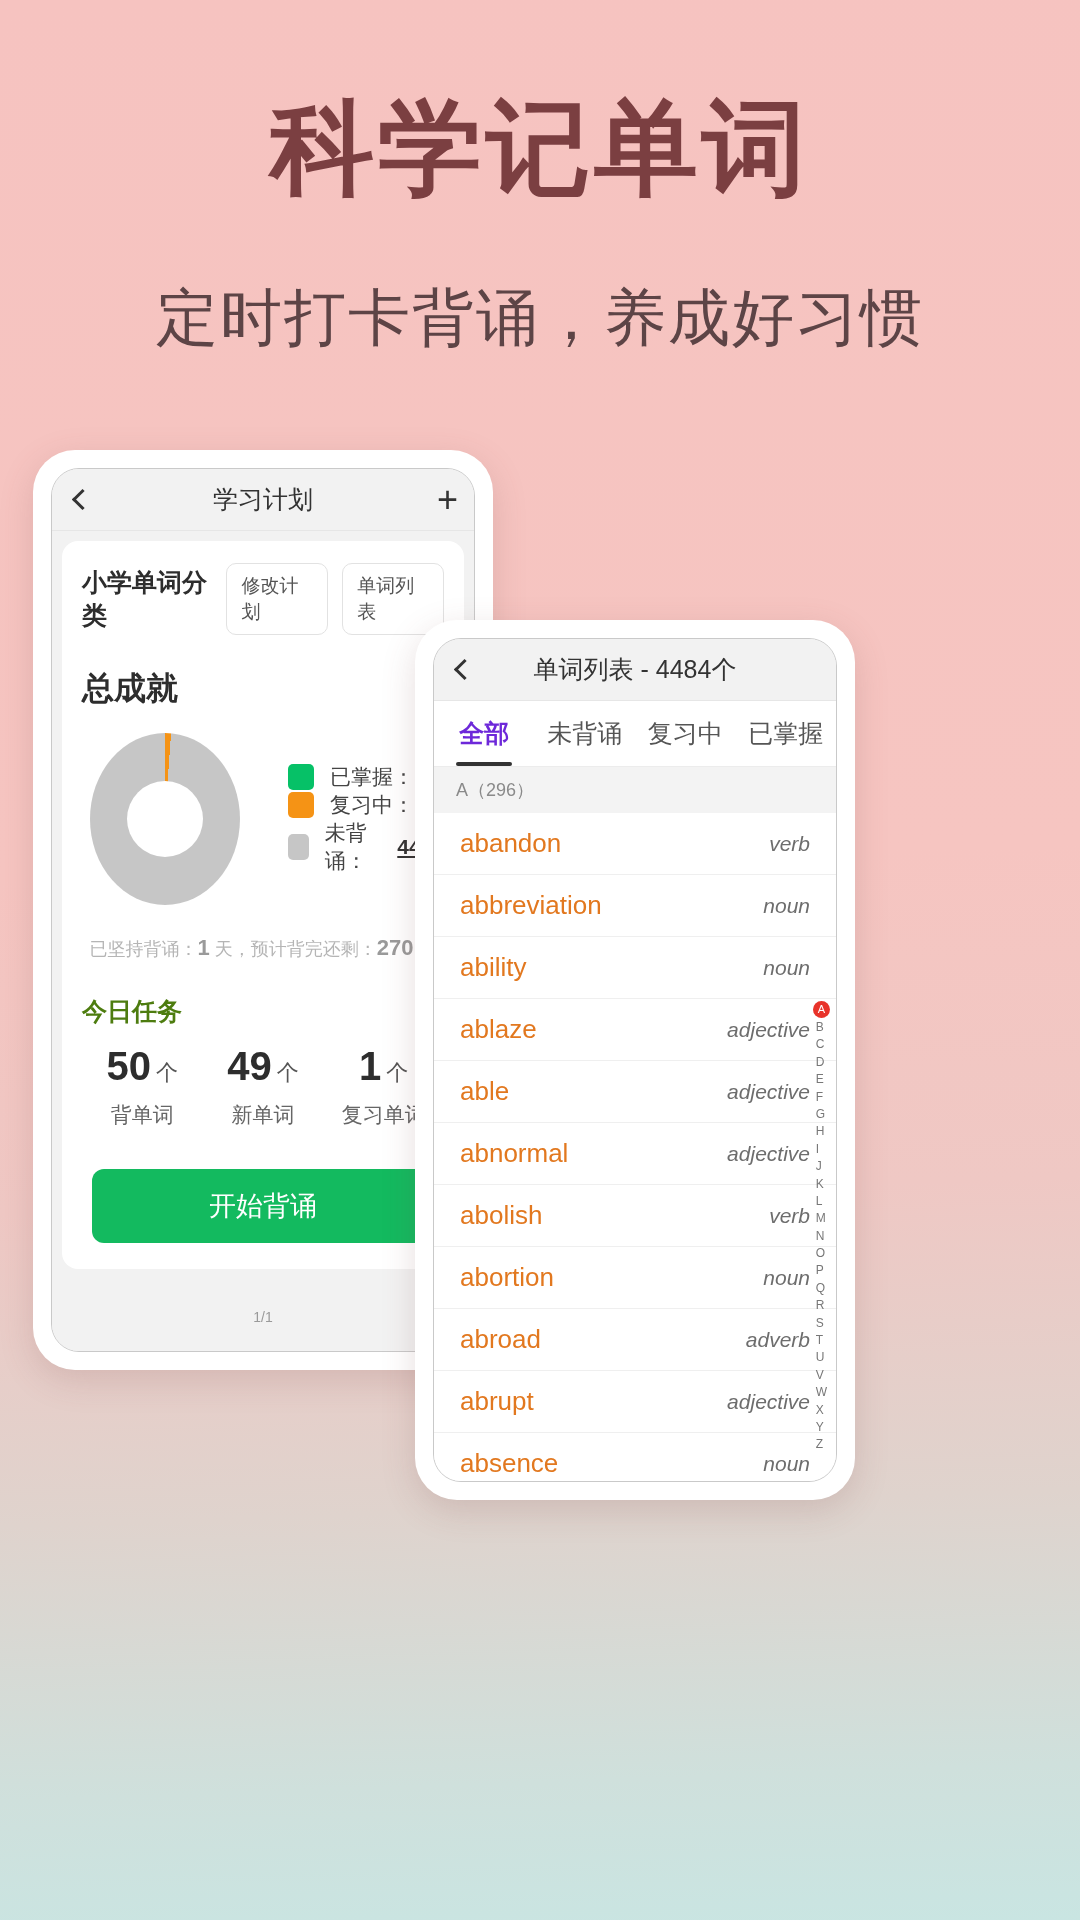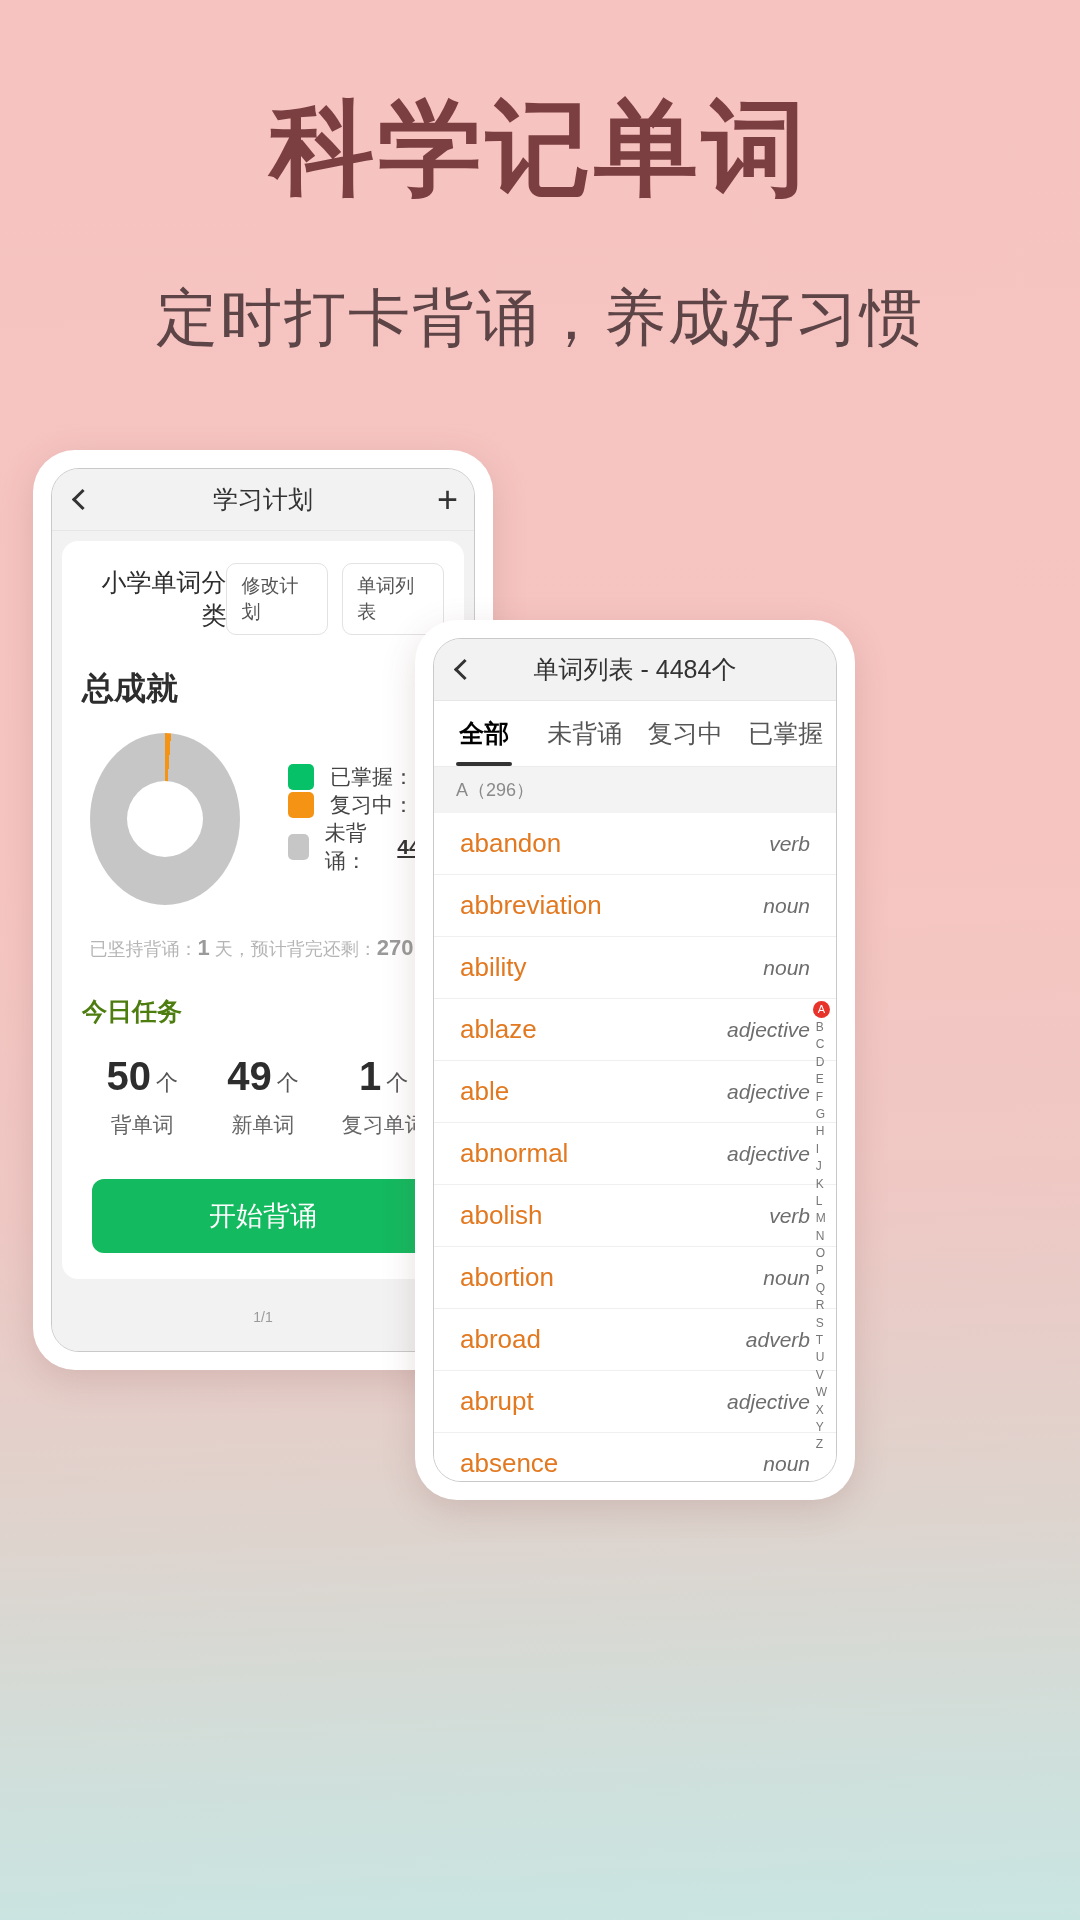--- a/index.html
+++ b/index.html
@@ -64,21 +64,21 @@
     transform:rotate(45deg); margin-left:5px;
   }
 
   
   .p1-body { background:#f2f2f2; height:100%; padding:10px 0 0 0; }
   .card {
     background:#fff; border-radius:16px; margin:0 10px;
     padding:22px 20px 26px 20px;
   }
   .card-head { display:flex; align-items:center; justify-content:space-between; }
-  .cat-title { font-size:25px; font-weight:400; color:#2d2d2d;text-align:right; }
+  .cat-title { font-size:25px; font-weight:700; color:#2d2d2d; }
   .pillrow { display:flex; gap:14px; }
   .pill {
     border:1px solid #e2e2e2; border-radius:10px;
     padding:9px 14px; font-size:19px; color:#555; background:#fff;
   }
   .sec-title { font-size:32px; font-weight:700; color:#2d2d2d; margin-top:32px; }
 
   .chart-row { display:flex; align-items:center; margin-top:22px; }
   .donut { width:172px; height:172px; position:relative; margin-left:8px; }
   .donut .hole {
@@ -89,41 +89,41 @@
   .lgitem { display:flex; align-items:center; font-size:21px; color:#444; }
   .swatch { width:26px; height:26px; border-radius:5px; margin-right:16px; }
   .lgval { font-weight:700; color:#333; text-decoration:underline; margin-left:6px; }
 
   .persist {
     text-align:center; font-size:18px; color:#b5b5b5; margin-top:30px;
   }
   .persist b { color:#9a9a9a; font-size:22px; }
 
   .today-title { font-size:25px; font-weight:700; color:#4d7c0f; margin-top:34px; }
-  .today-row { display:flex; margin-top:26px; }
+  .today-row { display:flex; margin-top:16px; }
   .tcell { flex:1; text-align:center; }
   .tnum { font-size:40px; font-weight:700; color:#2d2d2d; }
   .tunit { font-size:22px; font-weight:400; color:#555; margin-left:5px; }
   .tlab { font-size:21px; color:#666; margin-top:12px; }
 
   .startbtn {
     margin:40px 10px 0 10px; height:74px; border-radius:12px;
     background:#13ba5f; color:#fff; font-size:27px;
     display:flex; align-items:center; justify-content:center;
   }
   .pagenum { text-align:center; font-size:14px; color:#9a9a9a; position:absolute; bottom:26px; left:0; right:0; }
 
   
   .p2-body { background:#fff; height:100%; position:relative; }
   .tabs { display:flex; height:66px; border-bottom:1px solid #ececec; }
   .tab {
     flex:1; display:flex; align-items:center; justify-content:center;
     font-size:25px; color:#555; position:relative;
   }
-  .tab.active { color:#000000; font-weight:700; }
+  .tab.active { color:#6d28d9; font-weight:700; }
   .tab.active:after {
     content:""; position:absolute; bottom:0; left:22%; right:22%;
     height:4px; background:#333; border-radius:2px;
   }
   .grouphdr {
     background:#f3f3f3; font-size:18px; color:#8a8a8a;
     padding:11px 22px;
   }
   .wrow {
     display:flex; align-items:center; justify-content:space-between;

